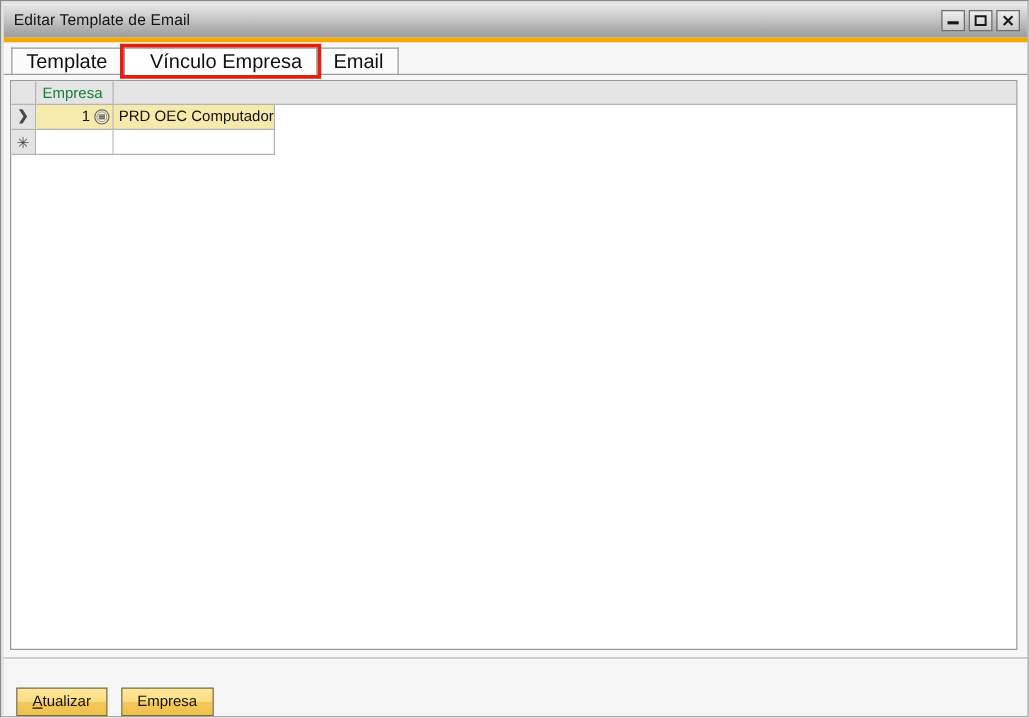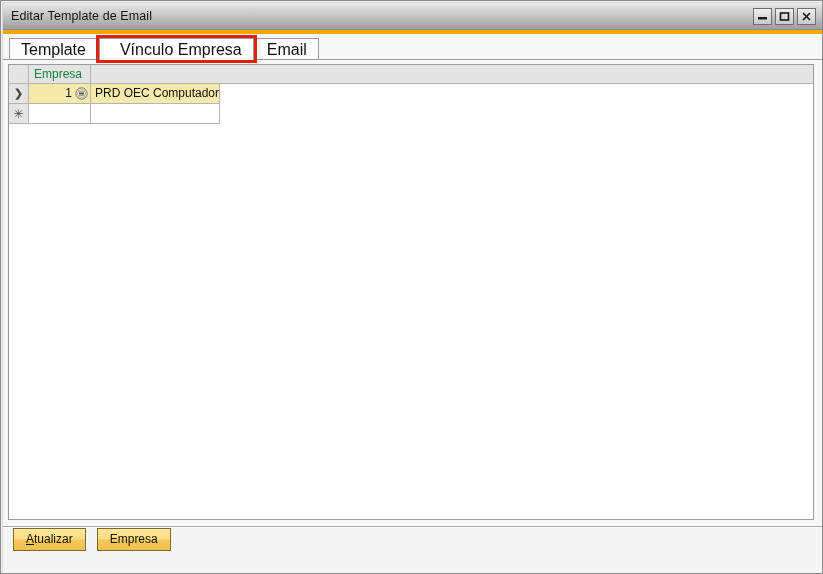--- a/index.html
+++ b/index.html
@@ -230,21 +230,21 @@
     box-sizing: border-box;
   }
   .footer {
     position: absolute;
     left: 2px; top: 527px;
     width: 819px;
     height: 45px;
     background: #f5f5f5;
     box-sizing: border-box;
     display: flex;
-    align-items: flex-start;
+    align-items: flex-end;
     padding-left: 10px;
     gap: 11px;
   }
   .btn {
     height: 23px;
     min-width: 68px;
     padding: 0 12px;
     box-sizing: border-box;
     background: linear-gradient(to bottom, #fde79a 0%, #fbdd83 48%, #f3c85c 52%, #efc04c 100%);
     border: 1px solid #7a6a2e;

